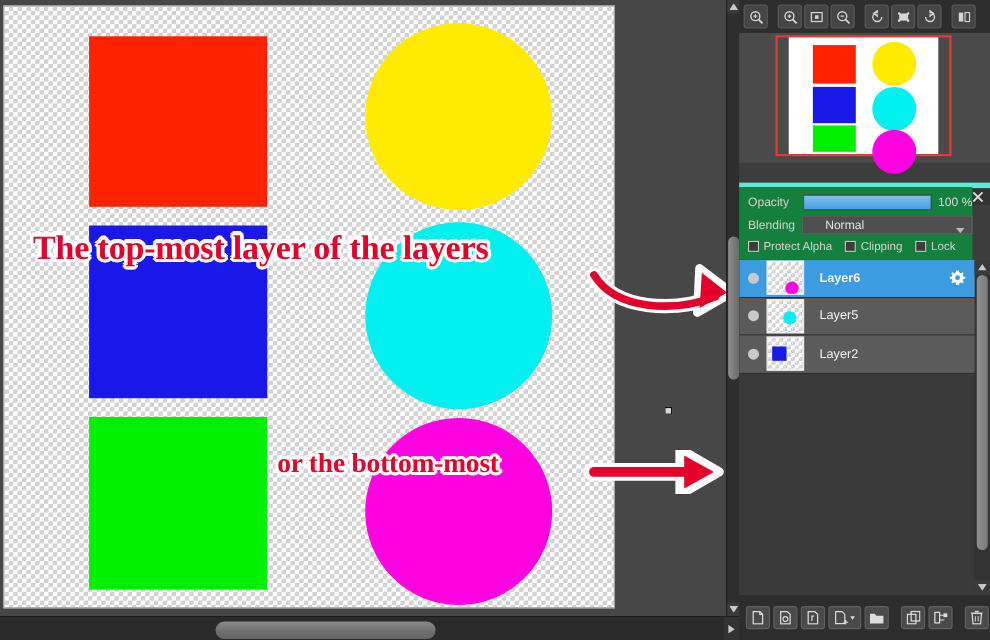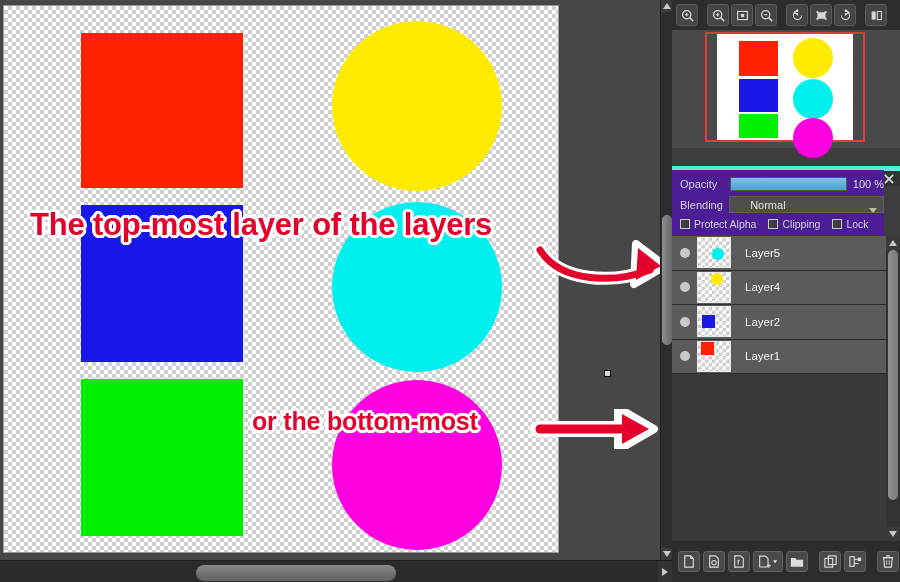--- a/index.html
+++ b/index.html
@@ -23,21 +23,21 @@
                   background-size:8px 8px;
                   background-position:0 0, 4px 4px;
                   border:1px solid #9a9a9a; }
 
   .shape { position:absolute; }
   .sq { border-radius:0; }
   .ci { border-radius:50%; }
 
   
   .anno { position:absolute; color:#e4002b; font-weight:bold;
-          font-family:Liberation Sans, sans-serif;
+          font-family:Liberation Serif, serif;
           -webkit-text-stroke:0px;
           text-shadow:
             2px 0 #fff, -2px 0 #fff, 0 2px #fff, 0 -2px #fff,
             2px 2px #fff, -2px 2px #fff, 2px -2px #fff, -2px -2px #fff,
             3px 0 #fff, -3px 0 #fff, 0 3px #fff, 0 -3px #fff,
             3px 1px #fff,-3px 1px #fff,1px 3px #fff,1px -3px #fff,
             3px -1px #fff,-3px -1px #fff,-1px 3px #fff,-1px -3px #fff;
           white-space:pre; line-height:1.02; letter-spacing:-0.2px; }
 
   #anno1 { left:30px; top:209px; font-size:31px; }
@@ -93,21 +93,21 @@
   
   #layer-title { position:absolute; left:0; top:150px; width:228px; height:20px;
                  background:#333; border-top:5px solid #5eead4;
                  display:flex; align-items:center; justify-content:center;
                  color:#d0d0d0; font-size:11px;margin-top:16px; }
   #layer-title-icons { position:absolute; right:6px; top:3px; display:flex; gap:7px;
                        align-items:center; }
 
   
   #layer-props { position:absolute; left:0; top:170px; width:212px; height:66px;
-                 background:#4c1d95; padding:4px 0 0 8px; }
+                 background:#15803d; padding:4px 0 0 8px; }
   .prop-row { display:flex; align-items:center; height:19px; margin-bottom:2px; }
   .prop-label { color:#d2d2d2; font-size:11px; width:54px; }
   #opacity-slider { position:relative; width:125px; height:14px; background:#2f2f2f;
                     border:1px solid #555; }
   #opacity-fill { position:absolute; left:0; top:0; width:100%; height:100%;
                   background:linear-gradient(to bottom,#7dc0ef,#4a9fe0); }
   #opacity-value { color:#dadada; font-size:11px; margin-left:6px; white-space:nowrap; }
   #blending-select { position:relative; width:168px; height:17px; background:#4f4f4f;
                      border:1px solid #5e5e5e; color:#e0e0e0; font-size:11px;
                      display:flex; align-items:center; padding-left:20px; }
@@ -332,47 +332,44 @@
         <span class="cbox"></span>
         <span class="cblabel">Protect Alpha</span>
         <span class="cbox"></span>
         <span class="cblabel">Clipping</span>
         <span class="cbox"></span>
         <span class="cblabel">Lock</span>
       </div>
     </div>
 
     <div id="layer-list">
+        <div class="layer-row selected">
+          <div class="eye"></div>
+          <div class="thumb">
+            <div class="thumb-shape" style="left: 16px; top: 18px; width: 12px; height: 12px; background: rgb(255, 0, 224); border-radius: 50%;"></div>
+          </div>
+          <span class="layer-name">Layer6</span>
+          <span class="gear"><svg width="15" height="15" viewBox="0 0 16 16">
+              <path fill="#ffffff" d="M8,1 L9.4,1 L9.8,3 L11.3,3.7 L13,2.7 L14,3.7 L13,5.4 L13.7,6.9 L15.6,7.3 L15.6,8.7 L13.7,9.1 L13,10.6 L14,12.3 L13,13.3 L11.3,12.3 L9.8,13 L9.4,15 L8,15 L6.6,15 L6.2,13 L4.7,12.3 L3,13.3 L2,12.3 L3,10.6 L2.3,9.1 L0.4,8.7 L0.4,7.3 L2.3,6.9 L3,5.4 L2,3.7 L3,2.7 L4.7,3.7 L6.2,3 L6.6,1 Z"></path>
+              <circle cx="8" cy="8" r="2.4" fill="#3d9be0"></circle>
+            </svg></span>
+        </div>
         <div class="layer-row">
           <div class="eye"></div>
           <div class="thumb">
             <div class="thumb-shape" style="left: 14px; top: 10px; width: 12px; height: 12px; background: rgb(0, 240, 240); border-radius: 50%;"></div>
           </div>
           <span class="layer-name">Layer5</span>
         </div>
         <div class="layer-row">
           <div class="eye"></div>
           <div class="thumb">
-            <div class="thumb-shape" style="left: 13px; top: 0px; width: 12px; height: 12px; background: rgb(255, 235, 0); border-radius: 50%;"></div>
-          </div>
-          <span class="layer-name">Layer4</span>
-        </div>
-        <div class="layer-row">
-          <div class="eye"></div>
-          <div class="thumb">
             <div class="thumb-shape" style="left: 4px; top: 8px; width: 13px; height: 13px; background: rgb(26, 24, 232);"></div>
           </div>
           <span class="layer-name">Layer2</span>
-        </div>
-        <div class="layer-row">
-          <div class="eye"></div>
-          <div class="thumb">
-            <div class="thumb-shape" style="left: 3px; top: 0px; width: 13px; height: 13px; background: rgb(255, 34, 0);"></div>
-          </div>
-          <span class="layer-name">Layer1</span>
         </div>
       </div>
 
     <div id="layerlist-vscroll">
       <div class="ll-arrow" style="top:0;">
         <svg width="8" height="6" viewBox="0 0 8 6">
             <path d="M4,0 L8,6 L0,6 Z" fill="#c9c9c9"></path>
           </svg>
       </div>
       <div id="ll-thumb"></div>

